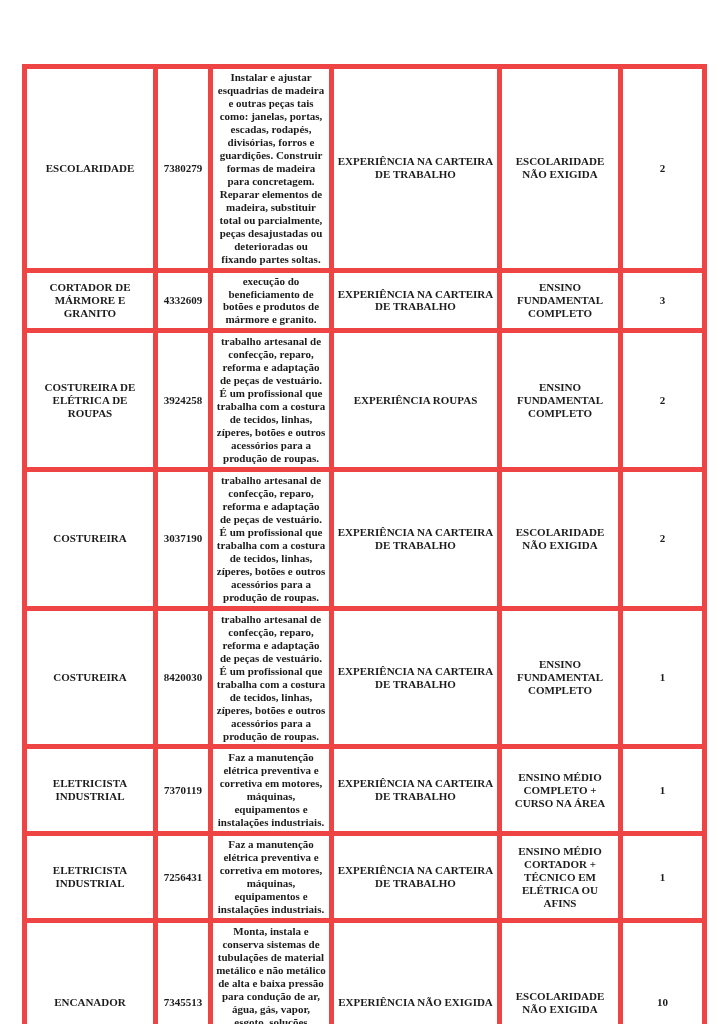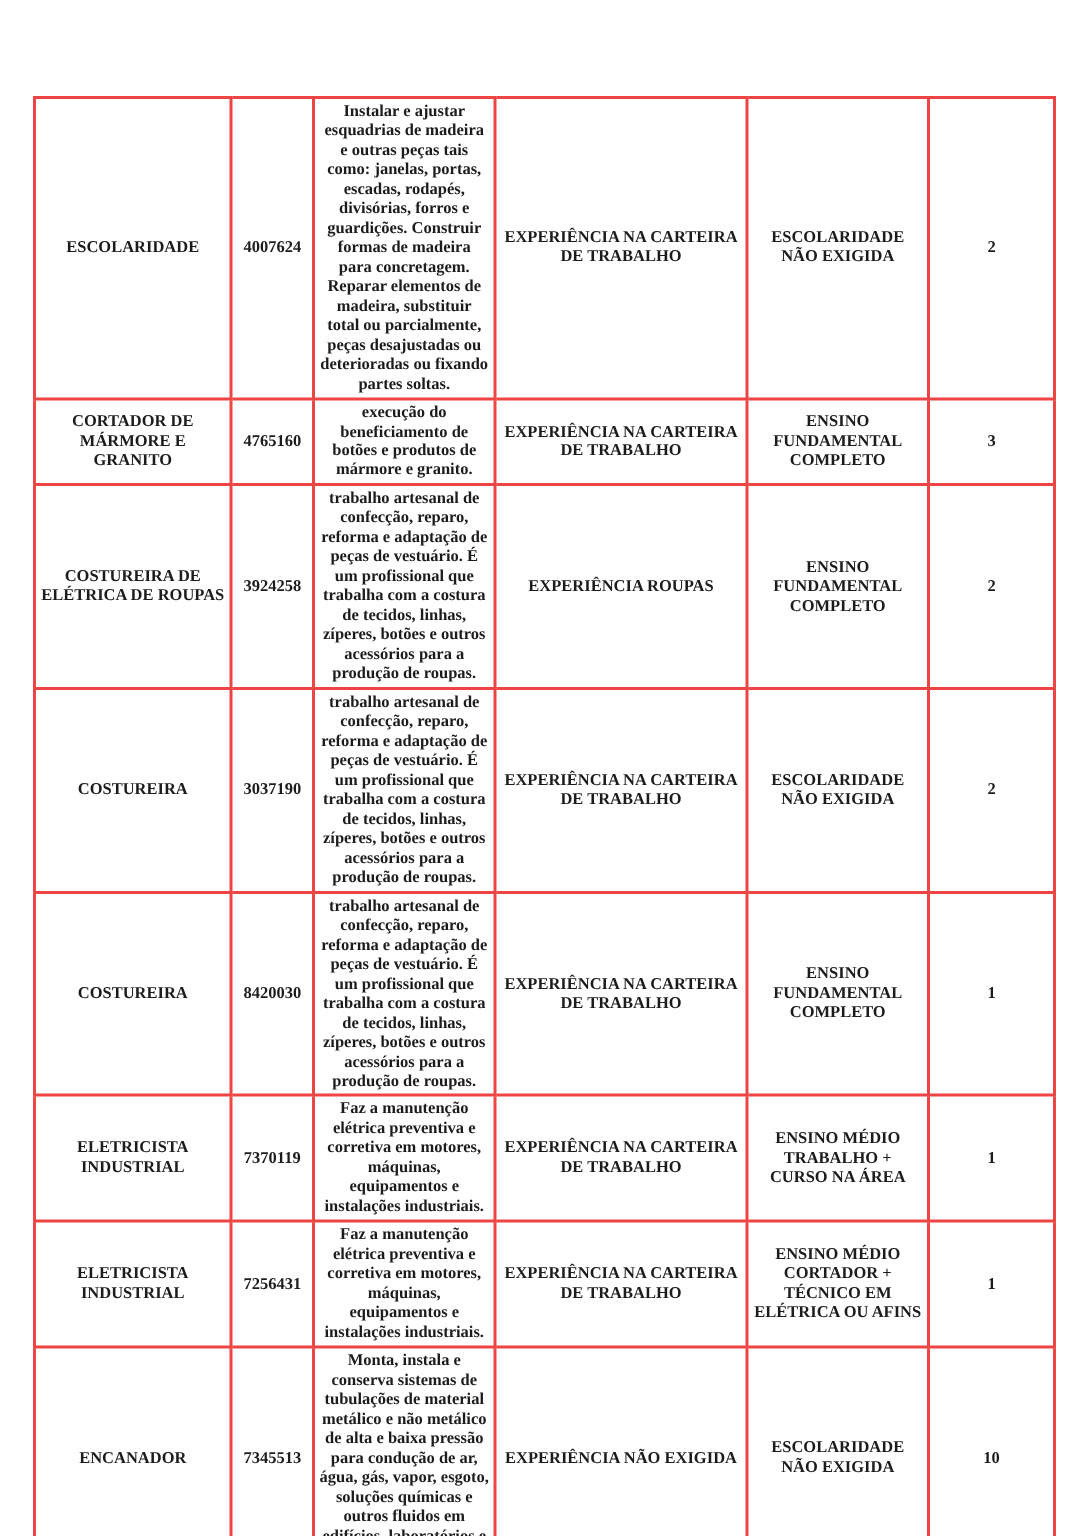--- a/index.html
+++ b/index.html
@@ -18,21 +18,21 @@
   }
   table.jobs {
     position: absolute;
     left: 22px;
     top: 64px;
     width: 680px;
     border-collapse: collapse;
     table-layout: fixed;
   }
   table.jobs td {
-    border: 2px solid #ef4444;
+    border: 5px solid #ef4444;
     vertical-align: middle;
     text-align: center;
     font-weight: bold;
     font-size: 11px;
     line-height: 1.18;
     padding: 2px 3px;
     overflow: hidden;
     word-wrap: break-word;
   }
   
@@ -61,29 +61,29 @@
       <col class="c-occupation">
       <col class="c-code">
       <col class="c-desc">
       <col class="c-exp">
       <col class="c-edu">
       <col class="c-qty">
     </colgroup>
     <tbody>
       <tr class="r1">
         <td>ESCOLARIDADE</td>
-        <td>4007624</td>
+        <td>7380279</td>
         <td>Instalar e ajustar esquadrias de madeira e outras peças tais como: janelas, portas, escadas, rodapés, divisórias, forros e guardições. Construir formas de madeira para concretagem. Reparar elementos de madeira, substituir total ou parcialmente, peças desajustadas ou deterioradas ou fixando partes soltas.</td>
         <td>EXPERIÊNCIA NA CARTEIRA DE TRABALHO</td>
         <td>ESCOLARIDADE NÃO EXIGIDA</td>
         <td>2</td>
       </tr>
       <tr class="r2">
         <td>CORTADOR DE MÁRMORE E GRANITO</td>
-        <td>4765160</td>
+        <td>4332609</td>
         <td>execução do beneficiamento de botões e produtos de mármore e granito.</td>
         <td>EXPERIÊNCIA NA CARTEIRA DE TRABALHO</td>
         <td>ENSINO FUNDAMENTAL COMPLETO</td>
         <td>3</td>
       </tr>
       <tr class="r3">
         <td>COSTUREIRA DE ELÉTRICA DE ROUPAS</td>
         <td>3924258</td>
         <td>trabalho artesanal de confecção, reparo, reforma e adaptação de peças de vestuário. É um profissional que trabalha com a costura de tecidos, linhas, zíperes, botões e outros acessórios para a produção de roupas.</td>
         <td>EXPERIÊNCIA ROUPAS</td>
@@ -104,21 +104,21 @@
         <td>trabalho artesanal de confecção, reparo, reforma e adaptação de peças de vestuário. É um profissional que trabalha com a costura de tecidos, linhas, zíperes, botões e outros acessórios para a produção de roupas.</td>
         <td>EXPERIÊNCIA NA CARTEIRA DE TRABALHO</td>
         <td>ENSINO FUNDAMENTAL COMPLETO</td>
         <td>1</td>
       </tr>
       <tr class="r6">
         <td>ELETRICISTA INDUSTRIAL</td>
         <td>7370119</td>
         <td>Faz a manutenção elétrica preventiva e corretiva em motores, máquinas, equipamentos e instalações industriais.</td>
         <td>EXPERIÊNCIA NA CARTEIRA DE TRABALHO</td>
-        <td>ENSINO MÉDIO TRABALHO + CURSO NA ÁREA</td>
+        <td>ENSINO MÉDIO COMPLETO + CURSO NA ÁREA</td>
         <td>1</td>
       </tr>
       <tr class="r7">
         <td>ELETRICISTA INDUSTRIAL</td>
         <td>7256431</td>
         <td>Faz a manutenção elétrica preventiva e corretiva em motores, máquinas, equipamentos e instalações industriais.</td>
         <td>EXPERIÊNCIA NA CARTEIRA DE TRABALHO</td>
         <td>ENSINO MÉDIO CORTADOR + TÉCNICO EM ELÉTRICA OU AFINS</td>
         <td>1</td>
       </tr>

